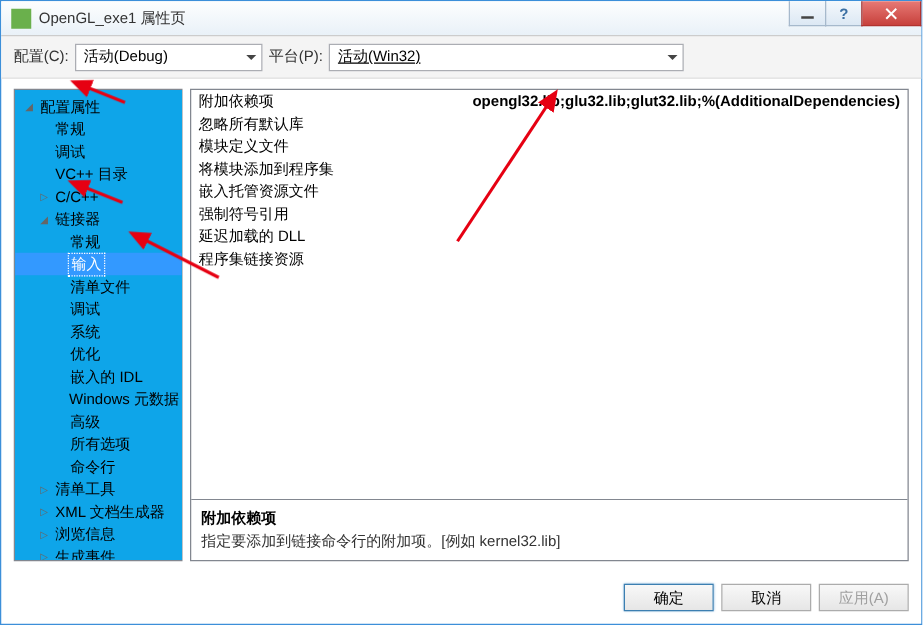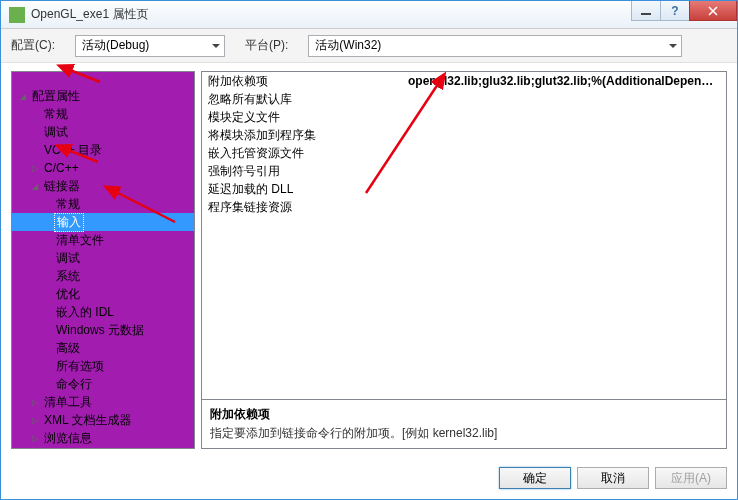--- a/index.html
+++ b/index.html
@@ -10,31 +10,31 @@
     .titlebar { height: 28px; background: linear-gradient(#fdfefe, #e9f1f8); display: flex; align-items: center; padding: 0 4px 0 8px; border-bottom: 1px solid #ccc; position: relative; }
     .titlebar-icon { width: 16px; height: 16px; background: #6ab04c; margin-right: 6px; }
     .titlebar-text { color: #333; }
     .titlebar-buttons { position: absolute; right: 0; top: 0; display: flex; }
     .tb-btn { width: 30px; height: 20px; border: 1px solid #a6b9cc; border-top: none; display: flex; align-items: center; justify-content: center; margin-left: -1px; background: linear-gradient(#f4f8fc, #dce8f4); }
     .tb-min::after { content: ""; width: 10px; height: 2px; background: #444; margin-top: 6px; }
     .tb-help { color: #3b6fa3; font-weight: bold; }
     .tb-close { width: 48px; background: linear-gradient(#e77975, #c7413c); color: #fff; border-color: #b0332f; }
     .tb-close svg { width: 10px; height: 10px; }
     
-    .toolbar { height: 34px; display: flex; align-items: center; padding: 6px 10px; gap: 20px; background: #f4f4f4; border-bottom: 1px solid #e0e0e0; }
+    .toolbar { height: 34px; display: flex; align-items: center; padding: 6px 10px; gap: 5px; background: #f4f4f4; border-bottom: 1px solid #e0e0e0; }
     .toolbar-label { color: #333; }
     .dropdown { height: 22px; border: 1px solid #abadb3; background: #fff; display: flex; align-items: center; padding: 0 18px 0 6px; position: relative; }
     .dropdown::after { content: ""; position: absolute; right: 4px; top: 50%; margin-top: -2px; border: 4px solid transparent; border-top-color: #444; width: 0; height: 0; }
     .dd-config { width: 150px; }
-    .dd-platform { width: 374px; }
+    .dd-platform { width: 284px; text-decoration: underline; }
     .config-mgr-btn { height: 22px; border: 1px solid #abadb3; background: linear-gradient(#f8f8f8, #e8e8e8); padding: 0 8px; display: flex; align-items: center; margin-left: auto; }
     
     .content { flex: 1; display: flex; padding: 8px 10px; gap: 6px; min-height: 0; }
     
-    .tree-panel { width: 184px; border: 1px solid #828790; background: #a21caf; overflow: auto; padding: 15px 0; }
+    .tree-panel { width: 135px; border: 1px solid #828790; background: #0ea5e9; overflow: auto; padding: 4px 0; }
     .tree-item { display: flex; align-items: center; height: 18px; padding-left: 6px; color: #000; white-space: nowrap; cursor: default; position: relative; }
     .tree-item.selected { background: #3399ff; color: #fff; text-align: right; }
     .tree-item.selected .tree-label { background: #3399ff; color: #fff; border: 1px dotted #fff; }
     .tree-toggle { width: 10px; height: 10px; display: inline-flex; align-items: center; justify-content: center; margin-right: 2px; color: #666; cursor: pointer; }
     .tree-toggle.expanded::before { content: "◢"; font-size: 8px; }
     .tree-toggle.collapsed::before { content: "▷"; font-size: 8px; }
     .tree-spacer { display: inline-block; width: 12px; }
     .tree-label { padding: 0 2px; }
     .indent-1 { padding-left: 18px; }
     .indent-2 { padding-left: 30px; }

